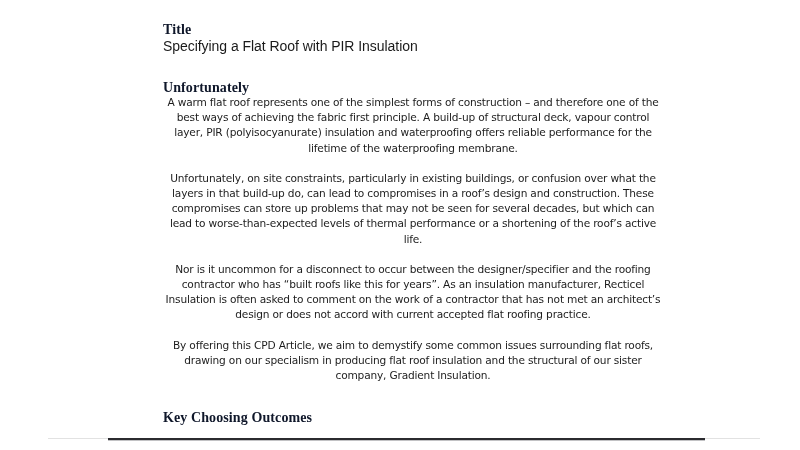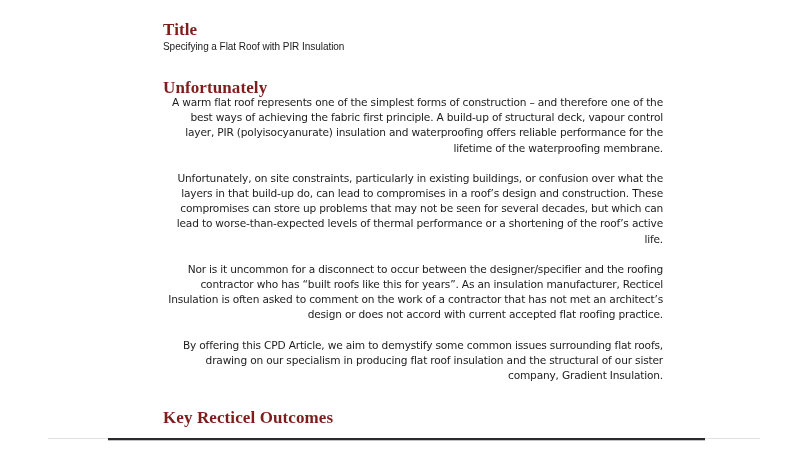--- a/index.html
+++ b/index.html
@@ -25,44 +25,44 @@
   .content {
     position: absolute;
     left: 163px;
     top: 22px;
     width: 500px;
   }
 
   .heading {
     font-family: "Liberation Serif", serif;
     font-weight: bold;
-    font-size: 17px;
-    color: #7f1d1d;
+    font-size: 14px;
+    color: #0f172a;
     line-height: 15px;
     margin: 0;
     letter-spacing: 0.1px;
   }
 
   .subtitle {
     font-family: "Liberation Sans", sans-serif;
-    font-size: 10px;
+    font-size: 14px;
     color: #1a1a1a;
     line-height: 15px;
     margin: 2px 0 0 0;
     letter-spacing: -0.05px;
   }
 
   .body-para {
     font-family: "DejaVu Sans", sans-serif;
     font-size: 10.6px;
     color: #1c1c1c;
     line-height: 15.2px;
     margin: 0;
     letter-spacing: -0.18px;
-    text-align: right;
+    text-align: center;
   }
 
   .gap-intro   { height: 26px; }
   .gap-para    { height: 15px; }
   .gap-outcome { height: 27px; }
   .gap-list    { height: 22px; }
 
   
   .bullet-list {
     list-style: none;
@@ -130,21 +130,21 @@
     <div class="gap-para"></div>
 
     <p class="body-para">Nor is it uncommon for a disconnect to occur between the designer/specifier and the roofing contractor who has “built roofs like this for years”. As an insulation manufacturer, Recticel Insulation is often asked to comment on the work of a contractor that has not met an architect’s design or does not accord with current accepted flat roofing practice.</p>
 
     <div class="gap-para"></div>
 
     <p class="body-para">By offering this CPD Article, we aim to demystify some common issues surrounding flat roofs, drawing on our specialism in producing flat roof insulation and the structural of our sister company, Gradient Insulation.</p>
 
     <div class="gap-outcome"></div>
 
-    <h2 class="heading">Key Recticel Outcomes</h2>
+    <h2 class="heading">Key Choosing Outcomes</h2>
 
     <div class="gap-list"></div>
 
     <ul class="bullet-list">
       <li>
         
         <span>Choosing PIR (polyisocyanurate) insulation boards for different waterproofing</span>
       </li>
 
     </ul>

